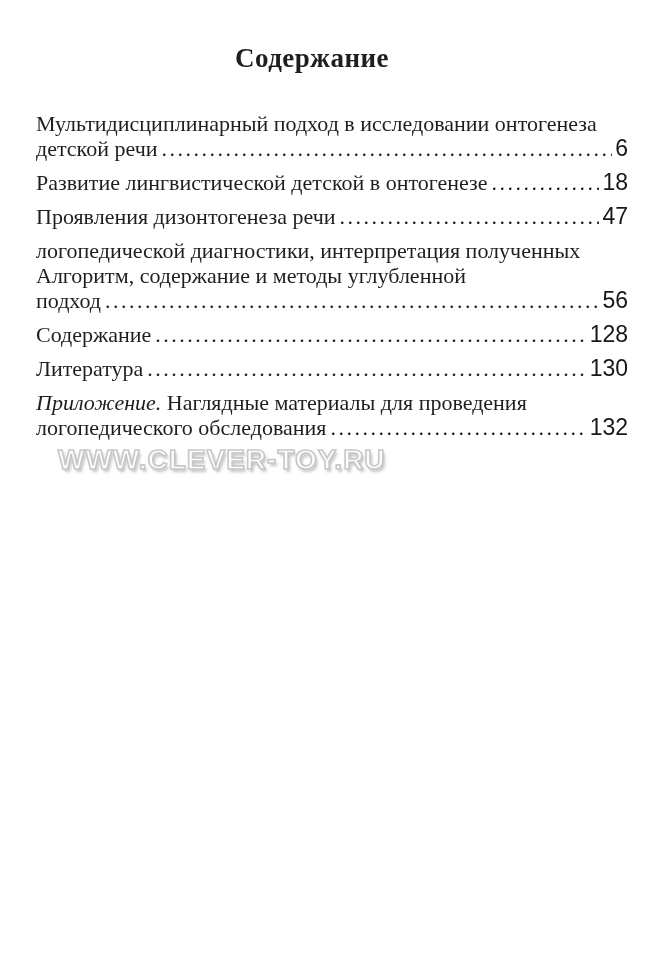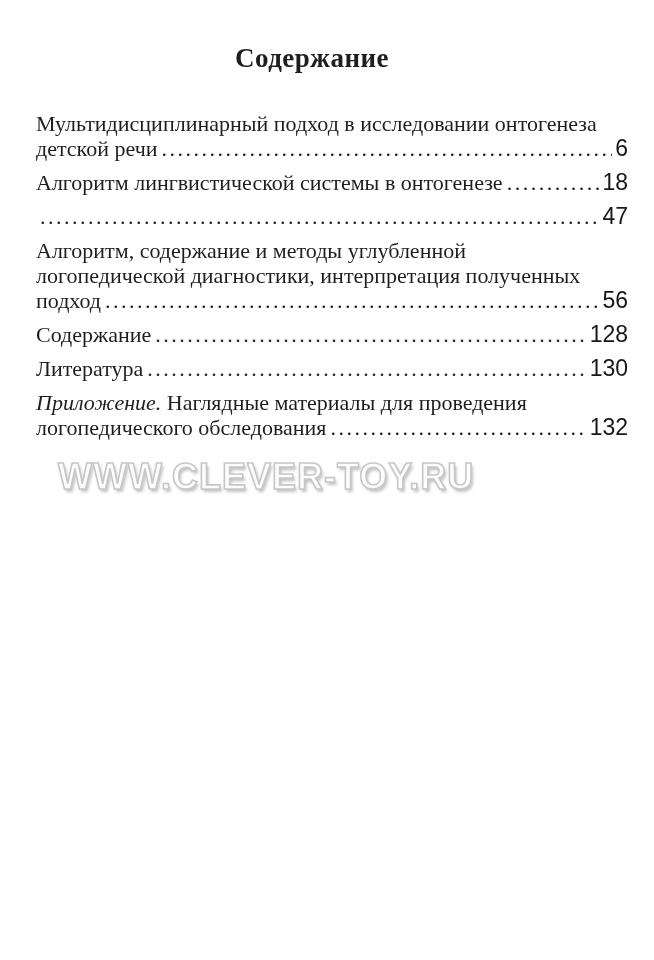--- a/index.html
+++ b/index.html
@@ -54,25 +54,25 @@
   .pagenum {
     font-family: "Liberation Sans", "DejaVu Sans", sans-serif;
     font-size: 23px;
     padding-left: 3px;
     color: #171717;
   }
   .italic { font-style: italic; text-align: right; }
   .watermark {
     position: absolute;
     z-index: 1;
-    top: 456px;
+    top: 444px;
     left: 58px;
     font-family: "Liberation Sans", "DejaVu Sans", sans-serif;
     font-weight: bold;
-    font-size: 36px;
+    font-size: 28px;
     letter-spacing: 1px;
     white-space: nowrap;
     color: #fdfdfd;
     -webkit-text-stroke: 1.6px #c7c7c7;
     text-shadow: 2px 3px 3px rgba(155,155,155,0.6);
   }
 </style>
 </head>
 <body>
 
@@ -87,37 +87,38 @@
       <div class="line">Мультидисциплинарный подход в исследовании онтогенеза</div>
       <div class="row">
         <span class="label">детской речи</span>
         <span class="dots"></span>
         <span class="pagenum">6</span>
       </div>
     </div>
 
     <div class="entry">
       <div class="row">
-        <span class="label">Алгоритм лингвистической системы в онтогенезе</span>
+        <span class="label">Развитие лингвистической детской в онтогенезе</span>
         <span class="dots"></span>
         <span class="pagenum">18</span>
       </div>
     </div>
 
     <div class="entry">
       <div class="row">
+        <span class="label">Проявления дизонтогенеза речи</span>
         <span class="dots"></span>
         <span class="pagenum">47</span>
       </div>
     </div>
 
 
     <div class="entry">
+      <div class="line">логопедической диагностики, интерпретация полученных</div>
       <div class="line">Алгоритм, содержание и методы углубленной</div>
-      <div class="line">логопедической диагностики, интерпретация полученных</div>
       <div class="row">
         <span class="label">подход</span>
         <span class="dots"></span>
         <span class="pagenum">56</span>
       </div>
     </div>
 
     <div class="entry">
       <div class="row">
         <span class="label">Содержание</span>

